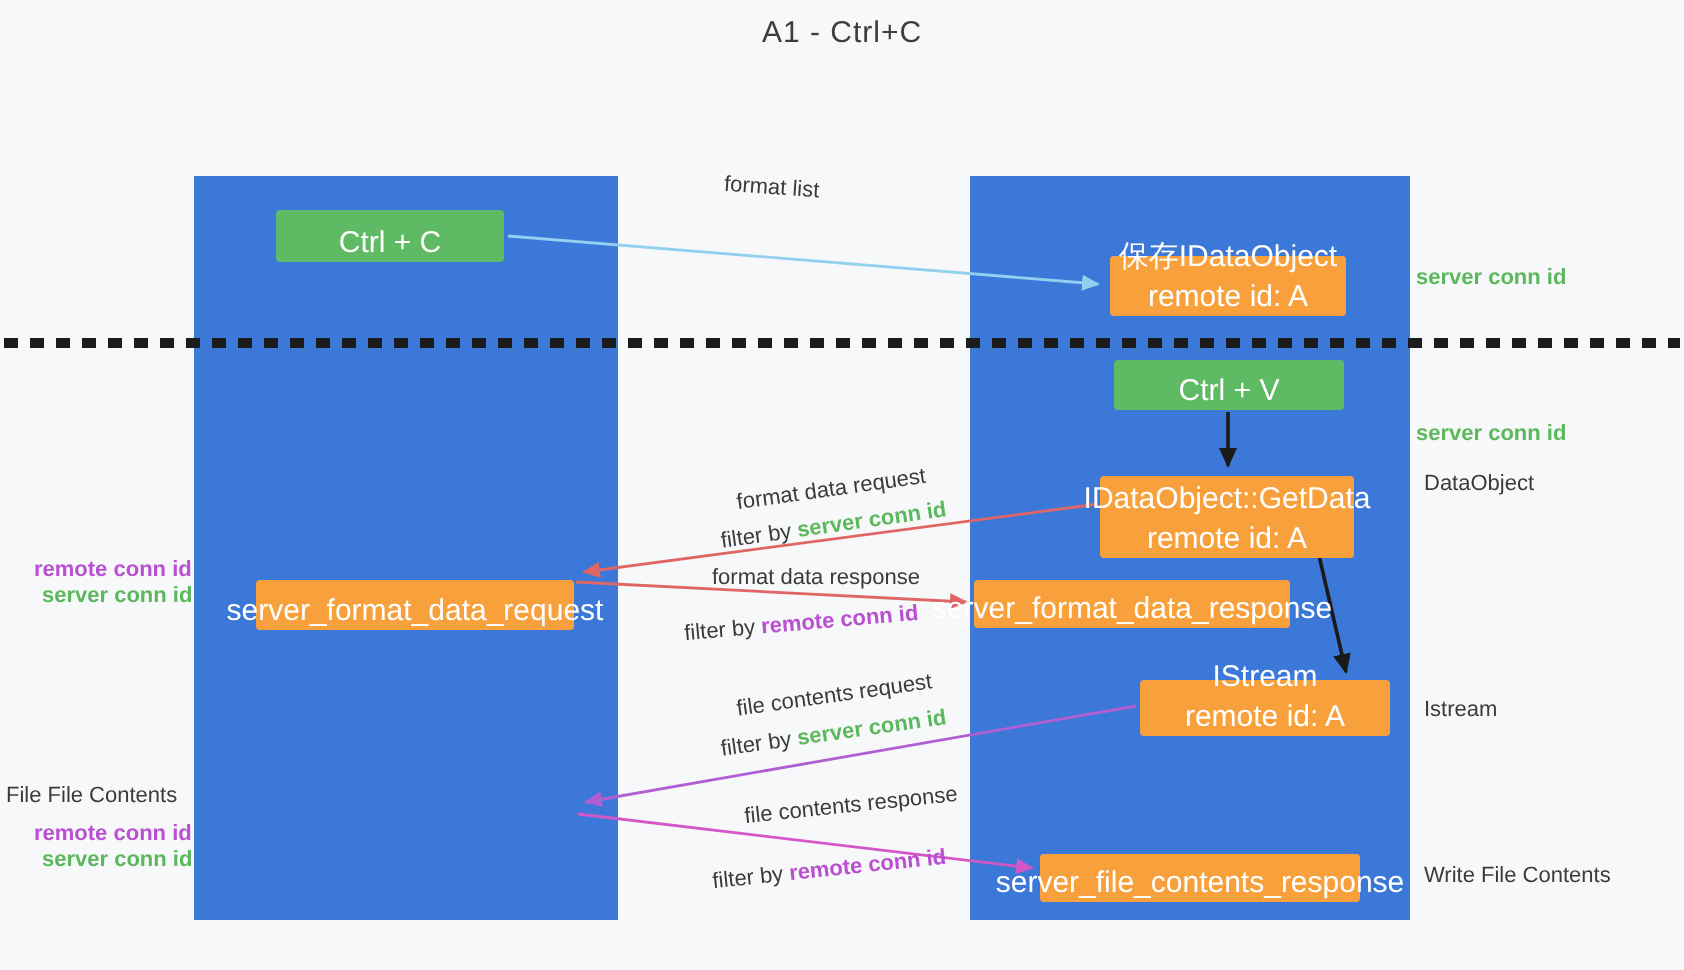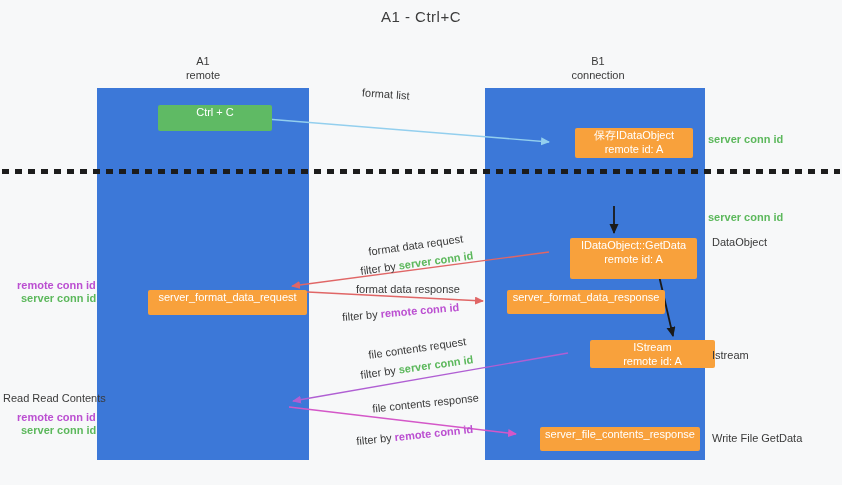--- a/index.html
+++ b/index.html
@@ -19,22 +19,22 @@
   .s-red     { stroke:var(--arrow-red,#e06666);     stroke-width:1.4; }
   .s-purple  { stroke:var(--arrow-purple,#b05fd3);  stroke-width:1.4; }
   .s-magenta { stroke:var(--arrow-magenta,#d457c8); stroke-width:1.4; }
   .s-black   { stroke:var(--arrow-black,#1a1a1a);   stroke-width:1.8; }
   .head-blue    { fill:var(--arrow-blue,#93cfee); }
   .head-red     { fill:var(--arrow-red,#e06666); }
   .head-purple  { fill:var(--arrow-purple,#b05fd3); }
   .head-magenta { fill:var(--arrow-magenta,#d457c8); }
   .head-black   { fill:var(--arrow-black,#1a1a1a); }
 
-  .box { position:absolute; display:flex; flex-direction:column; align-items:center; justify-content:flex-start;
-         color:#fff; font-size:11px; line-height:1.3; border-radius:2px; text-align:center; white-space:nowrap;margin-left:20px; }
+  .box { position:absolute; display:flex; flex-direction:column; align-items:center; justify-content:flex-end;
+         color:#fff; font-size:15px; line-height:1.3; border-radius:2px; text-align:center; white-space:nowrap; }
   .green  { background:var(--green-box,#5fba64); }
   .orange { background:var(--orange-box,#f8a13c); }
 
   .lbl { position:absolute; font-size:11px; color:#3a3a3a; white-space:nowrap; }
   .green-t  { color:var(--green-text,#5cb85c); font-weight:bold; }
   .purple-t { color:var(--purple-text,#bb4fd1); font-weight:bold; }
 
   .dotted { position:absolute; left:2px; top:169px; width:838px; height:5px;
             background:repeating-linear-gradient(90deg,#1c1c1c 0 7px, transparent 7px 13px); }
 </style>
@@ -70,38 +70,33 @@
     <line class="s-black" x1="614" y1="206" x2="614" y2="233" marker-end="url(#m-black)"></line>
     <line class="s-red" x1="549" y1="252" x2="292" y2="286" marker-end="url(#m-red)"></line>
     <line class="s-red" x1="288" y1="291" x2="483" y2="301" marker-end="url(#m-red)"></line>
     <line class="s-black" x1="657" y1="267" x2="673" y2="336" marker-end="url(#m-black)"></line>
     <line class="s-purple" x1="568" y1="353" x2="293" y2="401" marker-end="url(#m-purple)"></line>
     <line class="s-magenta" x1="289" y1="407" x2="516" y2="434" marker-end="url(#m-magenta)"></line>
   </svg>
 
   <div class="title t1">A1 - Ctrl+C</div>
 
-  <div class="lanehead" style="left:148px;top:55px">
-    <div>A1</div>
-    <div>remote</div>
-  </div>
-  <div class="lanehead" style="left:543px;top:55px">
-    <div>B1</div>
-    <div>connection</div>
-  </div>
 
   <div class="box green" style="left:138px;top:105px;width:114px;height:26px">
     <div>Ctrl + C</div>
   </div>
 
   <div class="box orange" style="left:555px;top:128px;width:118px;height:30px">
     <div>保存IDataObject</div>
     <div>remote id: A</div>
   </div>
 
+  <div class="box green" style="left:557px;top:180px;width:115px;height:25px">
+    <div>Ctrl + V</div>
+  </div>
 
   <div class="box orange" style="left:550px;top:238px;width:127px;height:41px">
     <div>IDataObject::GetData</div>
     <div>remote id: A</div>
   </div>
 
   <div class="box orange" style="left:128px;top:290px;width:159px;height:25px">
     <div>server_format_data_request</div>
   </div>
 
@@ -142,21 +137,21 @@
   <div class="lbl" style="left:372px;top:397px;transform:rotate(-6deg)">file contents response</div>
   <div class="lbl" style="left:356px;top:429px;transform:rotate(-6deg)">
     <span>filter by</span>
     <span class="purple-t">remote conn id</span>
   </div>
 
   <div class="lbl green-t" style="left:708px;top:133px">server conn id</div>
   <div class="lbl green-t" style="left:708px;top:211px">server conn id</div>
   <div class="lbl" style="left:712px;top:236px">DataObject</div>
   <div class="lbl" style="left:712px;top:349px">Istream</div>
-  <div class="lbl" style="left:712px;top:432px">Write File GetData</div>
+  <div class="lbl" style="left:712px;top:432px">Write File Contents</div>
 
   <div class="lbl purple-t" style="left:17px;top:279px">remote conn id</div>
   <div class="lbl green-t" style="left:21px;top:292px">server conn id</div>
-  <div class="lbl" style="left:3px;top:392px">Read Read Contents</div>
+  <div class="lbl" style="left:3px;top:392px">File File Contents</div>
   <div class="lbl purple-t" style="left:17px;top:411px">remote conn id</div>
   <div class="lbl green-t" style="left:21px;top:424px">server conn id</div>
 
 </div>
 
 </body></html>

